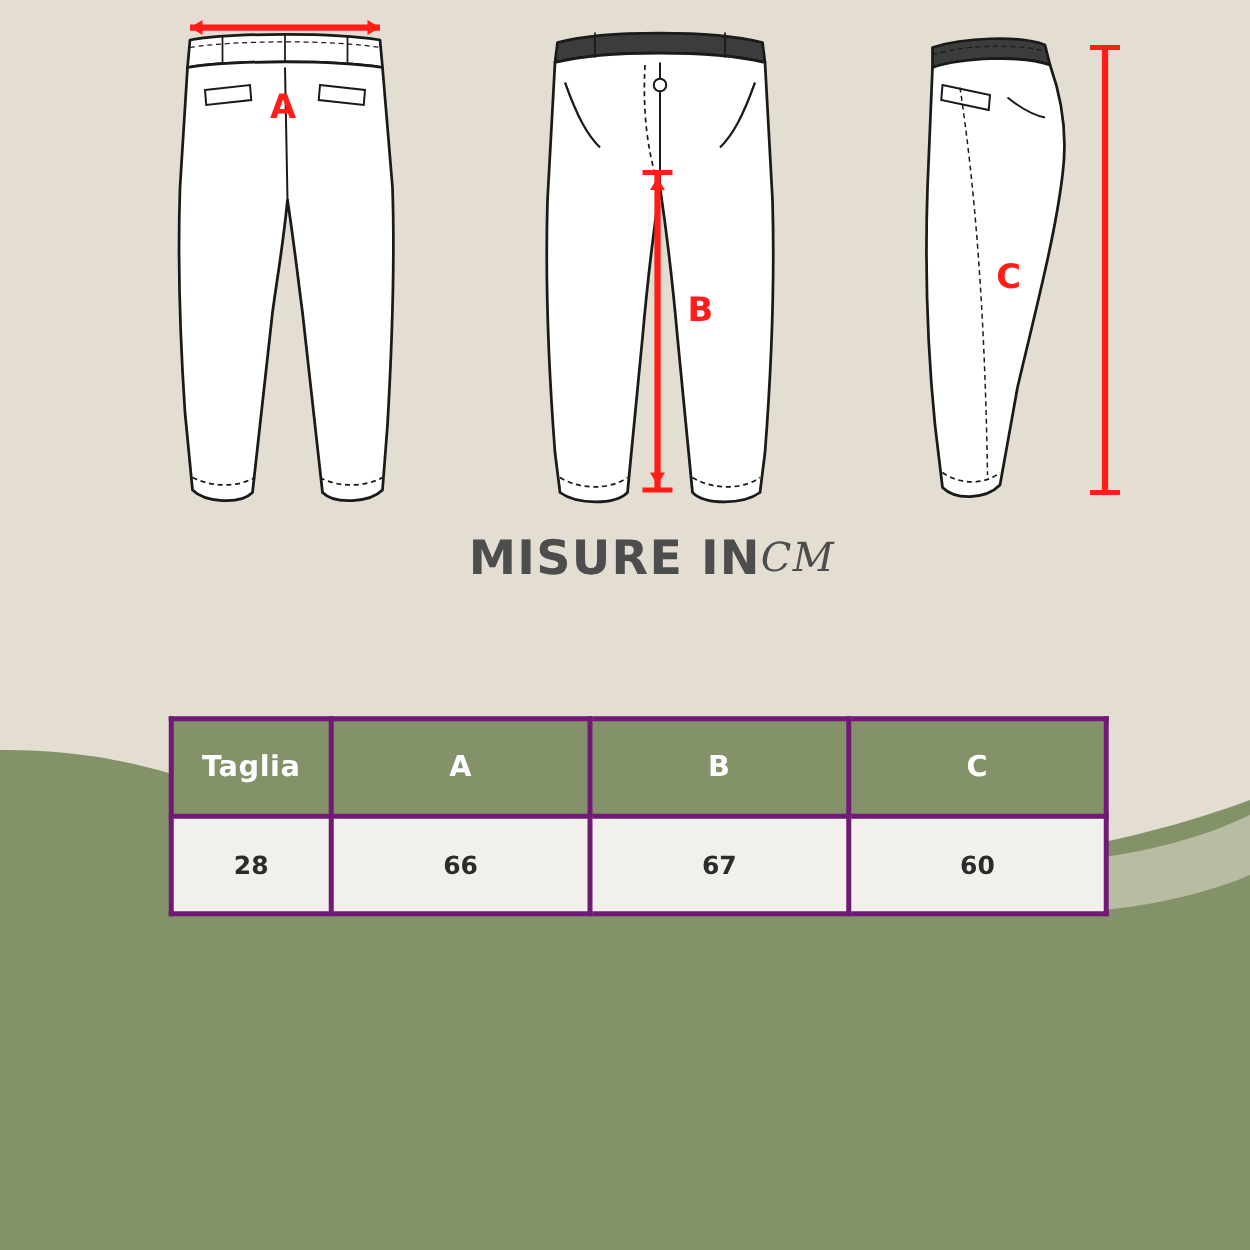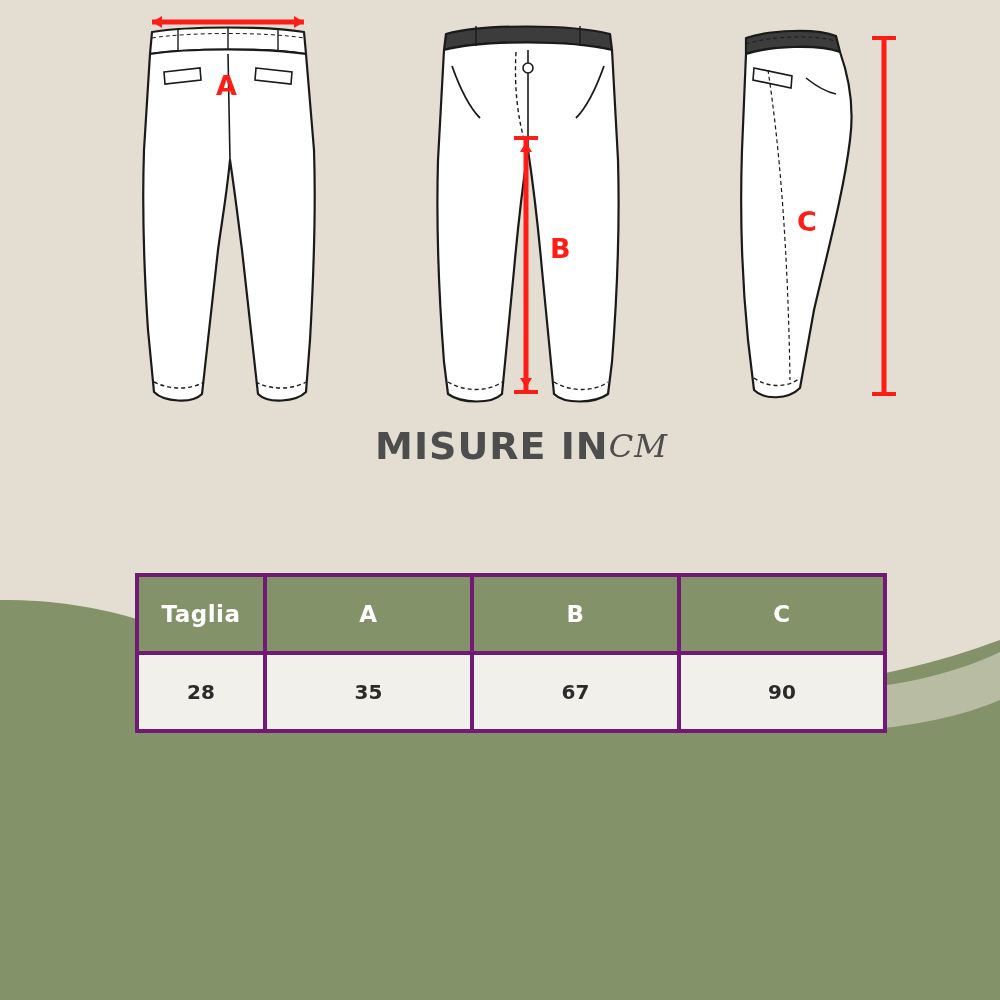--- a/index.html
+++ b/index.html
@@ -255,21 +255,21 @@
         <tr>
           <th>Taglia</th>
           <th>A</th>
           <th>B</th>
           <th>C</th>
         </tr>
       </thead>
       <tbody>
         <tr>
           <td>28</td>
-          <td>35</td>
+          <td>66</td>
           <td>67</td>
-          <td>90</td>
+          <td>60</td>
         </tr>
       </tbody>
     </table>
   </div>
 
 </div>
 
 </body></html>

